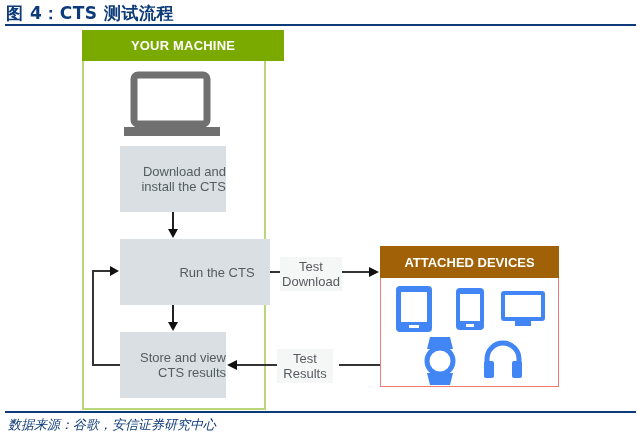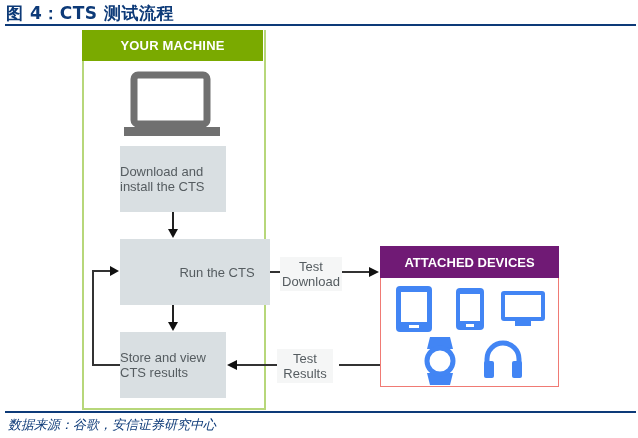--- a/index.html
+++ b/index.html
@@ -22,50 +22,50 @@
       font-family: "DejaVu Serif", serif; font-style: italic;
       font-size: 13px; color: #0d3a78; white-space: nowrap;
     }
 
     .machine-box {
       position: absolute; left: 82px; top: 30px; width: 180px; height: 378px;
       border: 2px solid #b7d77a; border-top: none; box-sizing: content-box;
       background: #fff;
     }
     .machine-header {
-      position: absolute; left: 82px; top: 30px; width: 181px; height: 31px;
+      position: absolute; left: 82px; top: 30px; width: 202px; height: 31px;
       background: #7aaa00; color: #fff; font-weight: bold; font-size: 13px;
       display: flex; align-items: center; justify-content: center;
       letter-spacing: 0.2px;
     }
 
     .step {
       position: absolute; left: 120px; width: 106px; height: 66px;
       background: #d9dfe2; color: #555c60; font-size: 13px; line-height: 15px;
-      display: flex; align-items: center; justify-content: center; text-align: left;
+      display: flex; align-items: center; justify-content: center; text-align: right;
     }
     .step.download { top: 146px; }
     .step.run { top: 239px; padding-left: 44px; }
     .step.store { top: 332px; }
 
     .edge-label {
       position: absolute; background: #f5f6f6; color: #555c60;
       font-size: 13px; line-height: 15px; text-align: center;
       display: flex; align-items: center; justify-content: center;
     }
     .edge-label.exec { left: 280px; top: 257px; width: 62px; height: 34px; }
     .edge-label.results { left: 277px; top: 349px; width: 56px; height: 34px; }
 
     .devices-box {
       position: absolute; left: 380px; top: 246px; width: 177px; height: 139px;
       border: 1.5px solid #f07a74; background: #fff;
     }
     .devices-header {
       position: absolute; left: 380px; top: 246px; width: 179px; height: 32px;
-      background: #701a75; color: #fff; font-weight: bold; font-size: 13px;
+      background: #a16207; color: #fff; font-weight: bold; font-size: 13px;
       display: flex; align-items: center; justify-content: center;
     }
 
     svg.overlay { position: absolute; left: 0; top: 0; }
   </style>
 </head>
 <body>
 
 <div class="fig-title">图 4：CTS 测试流程</div>
 <div class="rule top"></div>

